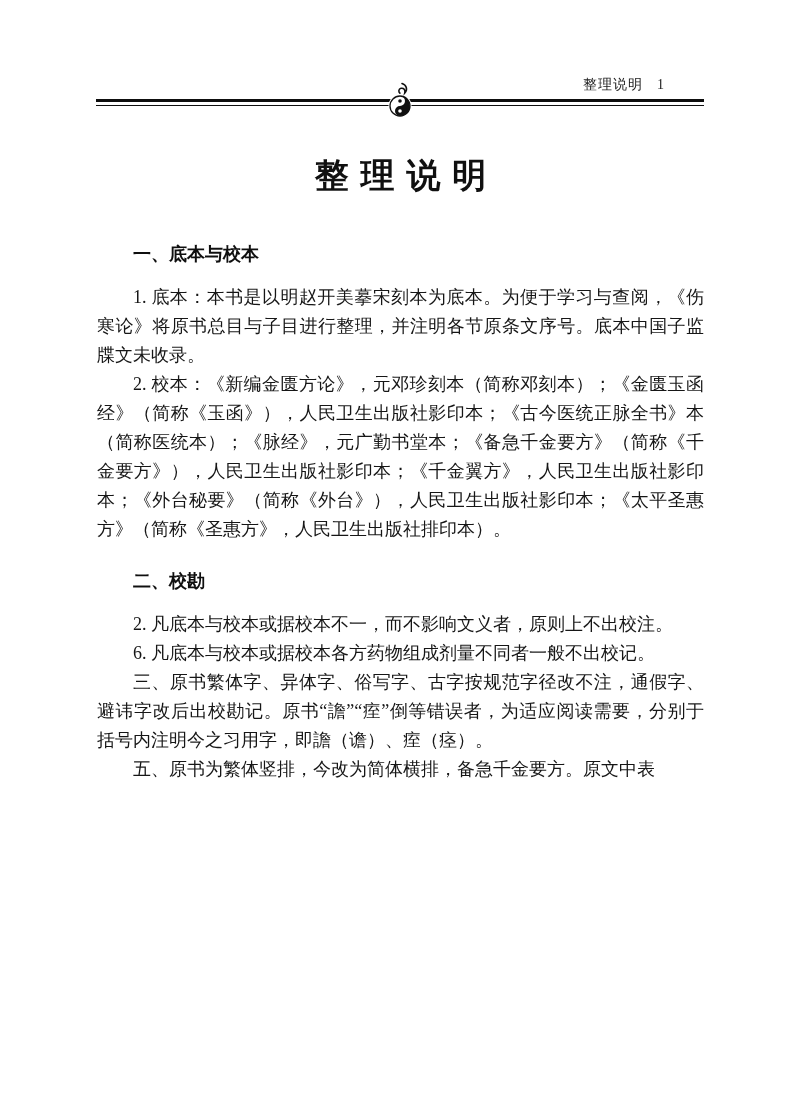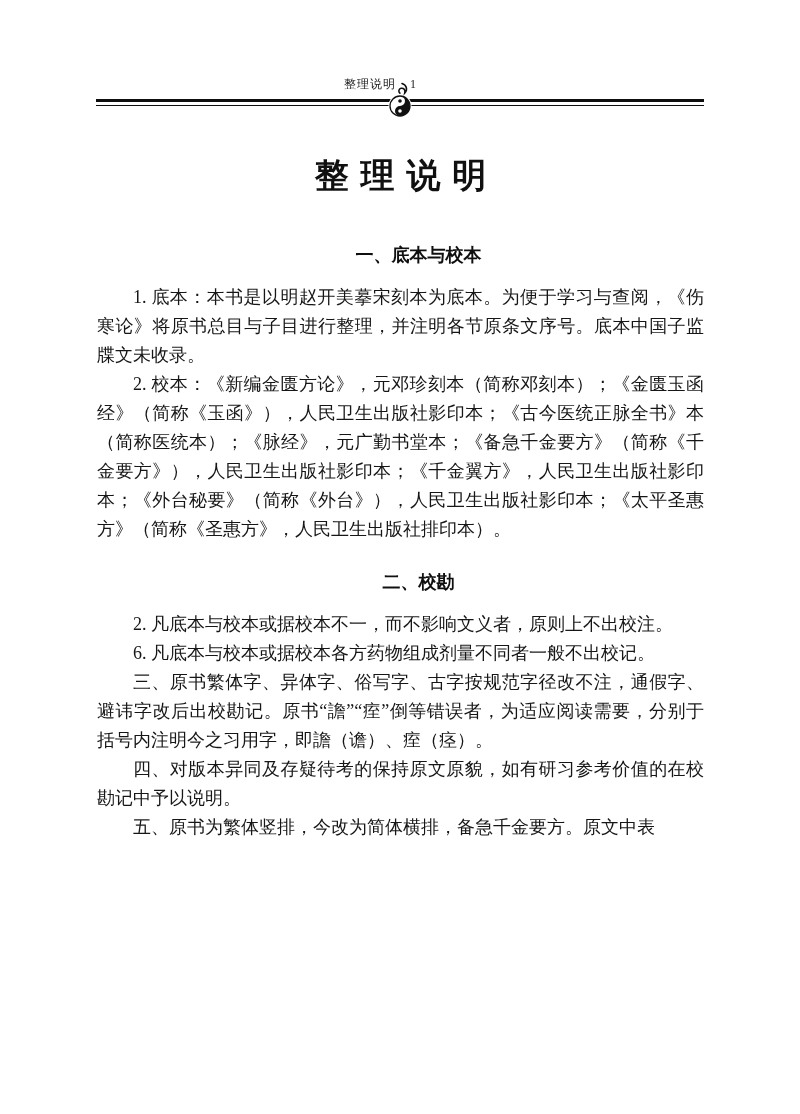--- a/index.html
+++ b/index.html
@@ -15,22 +15,22 @@
     overflow: hidden;
     color: #141414;
   }
 
   
   .running-head {
     position: absolute;
     top: 76px;
     left: 96px;
     width: 608px;
-    text-align: center;
-    font-size: 12px;
+    text-align: right;
+    font-size: 14px;
     letter-spacing: 1px;
     color: #1c1c1c;
     padding-right: 40px;
   }
   .rh-page { margin-left: 14px; letter-spacing: 0; }
 
   
   .rule-wrap {
     position: absolute;
     top: 99px;
@@ -63,28 +63,27 @@
     font-size: 34px;
     font-weight: bold;
     letter-spacing: 0.35em;
     padding-left: 0.35em; 
     color: #101010;
     margin-bottom: 48px;
     line-height: 1.15;
   }
 
   h2.section-heading {
-    font-family: Liberation Serif, serif;
+    font-family: Liberation Mono, monospace;
     font-size: 18px;
     font-weight: bold;
     color: #0f0f0f;
     text-indent: 2em;
     margin: 26px 0 15px 0;
     line-height: 1.4;
-    text-align: center;
   }
 
   p.body-para {
     font-size: 18px;
     line-height: 29px;
     text-align: justify;
     text-indent: 2em;
     color: #161616;
     margin: 0;
   }
@@ -126,19 +125,18 @@
       <h2 class="section-heading">一、底本与校本</h2>
       <p class="body-para">1. 底本：本书是以明赵开美摹宋刻本为底本。为便于学习与查阅，《伤寒论》将原书总目与子目进行整理，并注明各节原条文序号。底本中国子监牒文未收录。</p>
       <p class="body-para">2. 校本：《新编金匮方论》，元邓珍刻本（简称邓刻本）；《金匮玉函经》（简称《玉函》），人民卫生出版社影印本；《古今医统正脉全书》本（简称医统本）；《脉经》，元广勤书堂本；《备急千金要方》（简称《千金要方》），人民卫生出版社影印本；《千金翼方》，人民卫生出版社影印本；《外台秘要》（简称《外台》），人民卫生出版社影印本；《太平圣惠方》（简称《圣惠方》，人民卫生出版社排印本）。</p>
     </section>
 
     <section>
       <h2 class="section-heading">二、校勘</h2>
       <p class="body-para">2. 凡底本与校本或据校本不一，而不影响文义者，原则上不出校注。</p>
       <p class="body-para">6. 凡底本与校本或据校本各方药物组成剂量不同者一般不出校记。</p>
       <p class="body-para">三、原书繁体字、异体字、俗写字、古字按规范字径改不注，通假字、避讳字改后出校勘记。原书“譫”“痓”倒等错误者，为适应阅读需要，分别于括号内注明今之习用字，即譫（谵）、痓（痉）。</p>
-      <p class="body-para">四、对版本异同及存疑待考的保持原文原貌，如有研习参考价值的在校勘记中予以说明。</p>
       <p class="body-para">五、原书为繁体竖排，今改为简体横排，备急千金要方。原文中表</p>
     </section>
 
   </main>
 
 </div>
 
 </body></html>

